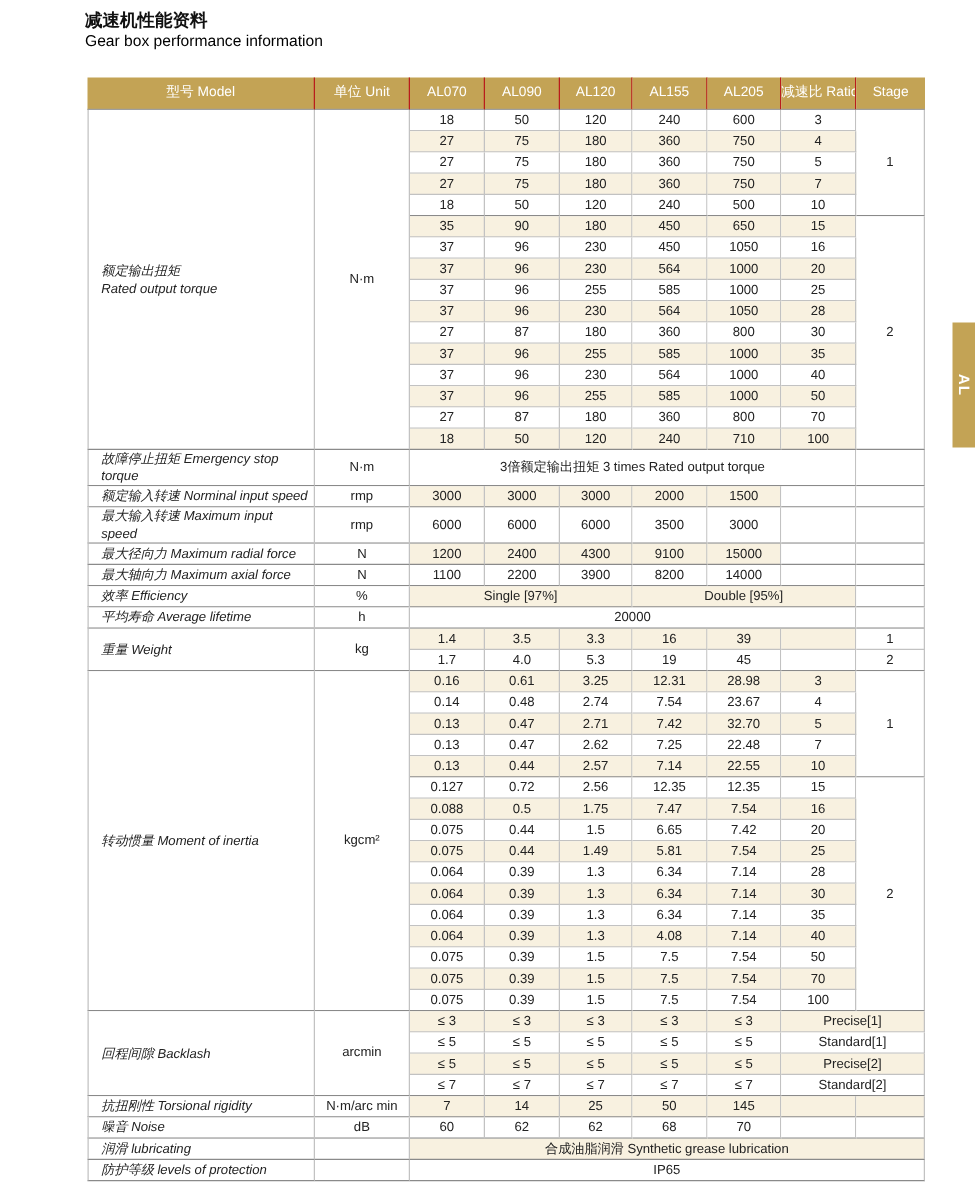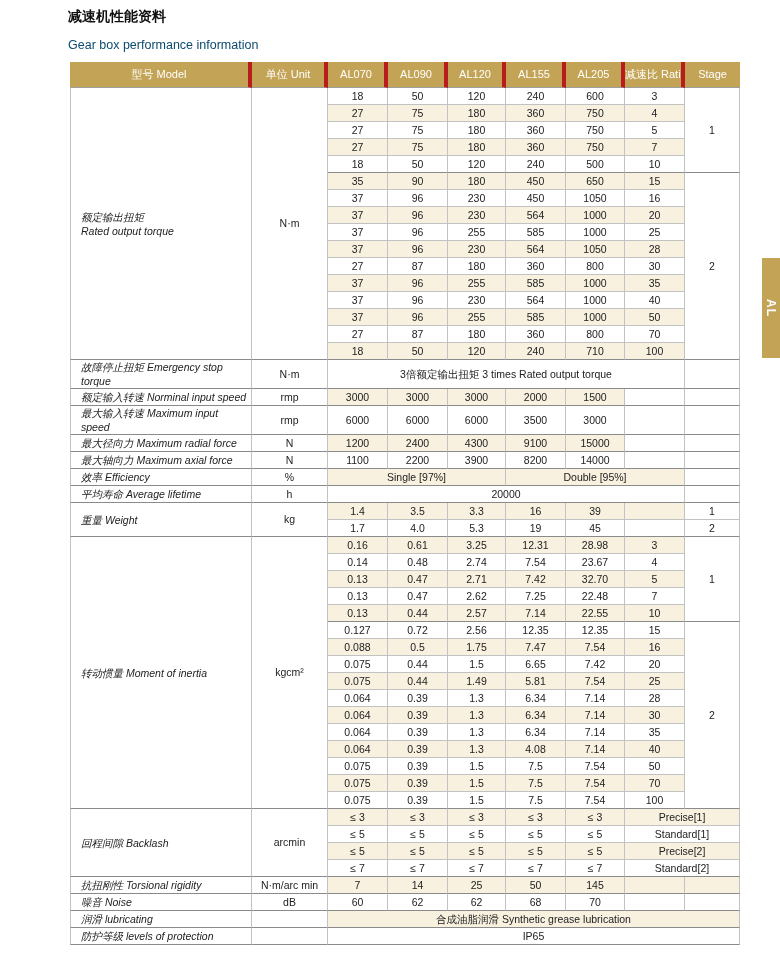--- a/index.html
+++ b/index.html
@@ -8,30 +8,30 @@
     --blite:#C2C2C2;
     --bdark:#8A8A8A;
     --txt:#222;
   }
   html,body{margin:0;padding:0;}
   body{
     width:780px;height:958px;background:#fff;position:relative;
     font-family:"Liberation Sans","DejaVu Sans",sans-serif;color:var(--txt);
   }
   .titles{position:absolute;left:68px;top:8px;}
-  .title-zh{font-size:14px;font-weight:bold;margin:0 0 12px 0;color:#111;}
-  .title-en{font-size:12.5px;font-weight:normal;margin:0;color:#0c4a6e;}
+  .title-zh{font-size:14px;font-weight:bold;margin:0 0 0 0;color:#111;}
+  .title-en{font-size:12.5px;font-weight:normal;margin:0;color:#000000;}
 
   table.perf{
     position:absolute;left:70px;top:62px;width:670px;
     border-collapse:separate;border-spacing:0;table-layout:fixed;
   }
   table.perf th{
     height:25px;background:var(--gold);color:#fff;font-size:11px;font-weight:normal;
-    border-right:4px solid #b91c1c;border-bottom:1px solid #9e9e9e;
+    border-right:1px solid #b91c1c;border-bottom:1px solid #9e9e9e;
     padding:0;text-align:center;line-height:25px;overflow:hidden;white-space:nowrap;
   }
   table.perf th:last-child{border-right:none;}
   table.perf td{
     height:16px;line-height:13px;font-size:10.5px;text-align:center;vertical-align:middle;
     border-right:1px solid var(--blite);border-bottom:1px solid var(--blite);
     padding:0 2px;overflow:hidden;white-space:nowrap;background:#fff;
   }
   table.perf td.label{
     text-align:left;padding-left:10px;border-left:1px solid var(--blite);

